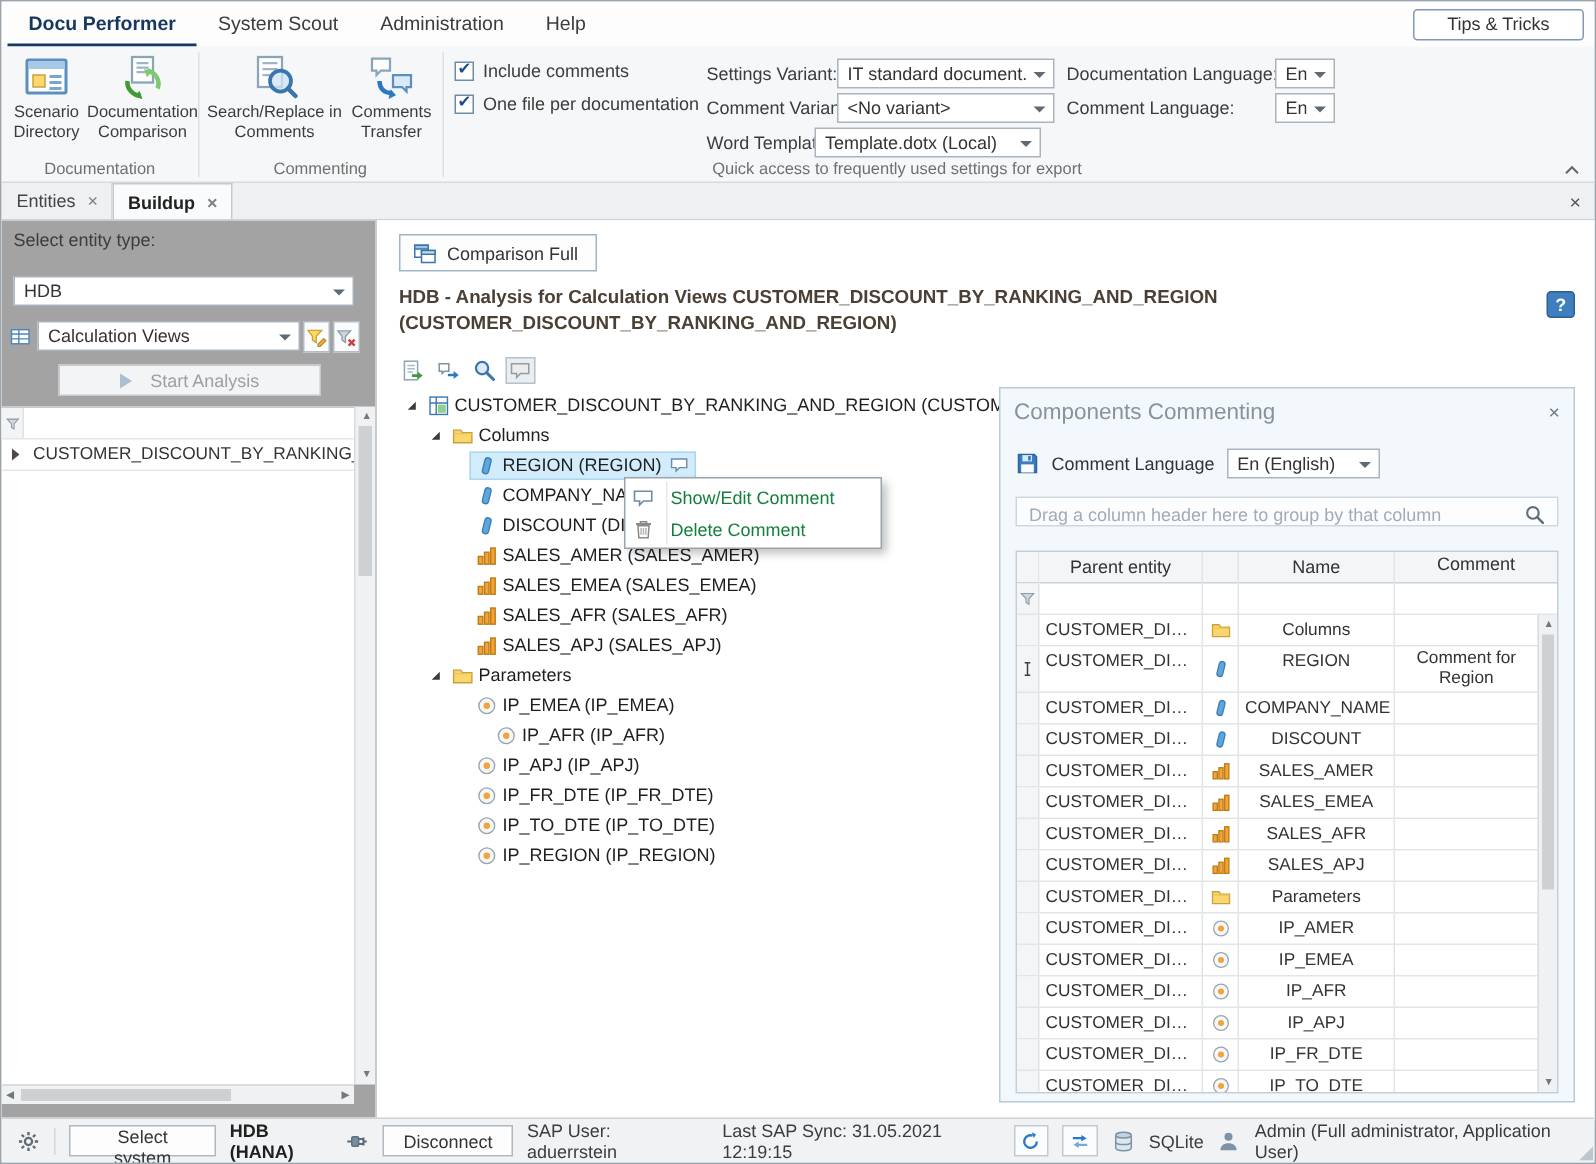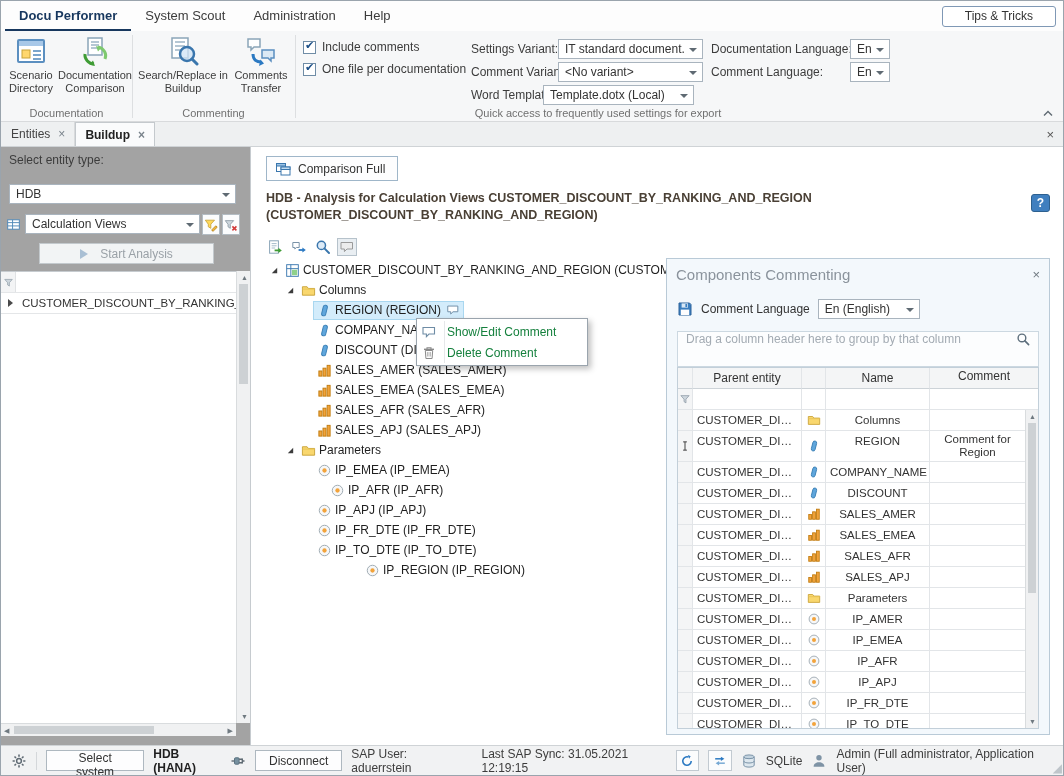--- a/index.html
+++ b/index.html
@@ -83,21 +83,21 @@
 .mitem .mic{width:16px;height:16px;margin:0 10px 0 4px;}
 .mlabel{font-size:12px;color:#15803d;}
 
 
 .right-panel{position:absolute;left:414px;top:111px;width:384px;height:477px;background:#f3f8fc;border:1px solid #b9cad7;}
 .cc-header{display:flex;align-items:center;padding:7px 9px 0 9px;}
 .cc-title{font-size:15px;color:#8a939c;}
 .cc-close{margin-left:auto;color:#6f7980;font-size:13px;}
 .cc-lang{position:absolute;left:10px;top:40px;display:flex;align-items:center;gap:8px;}
 .cc-combo{position:relative;width:102px;height:20px;}
-.cc-hint{position:absolute;left:10px;right:10px;top:72px;height:36px;background:#fcfdfe;border:1px solid #ccd8e1;display:flex;align-items:flex-start;padding:0 8px;color:#a3abb3;font-size:12px;}
+.cc-hint{position:absolute;left:10px;right:10px;top:72px;height:20px;background:#fcfdfe;border:1px solid #ccd8e1;display:flex;align-items:flex-end;padding:0 8px;color:#a3abb3;font-size:12px;}
 .cc-hint .ic{margin-left:auto;width:14px;height:14px;}
 .cc-table{position:absolute;left:10px;right:10px;top:108px;bottom:5px;background:#fff;border:1px solid #c2cfd9;overflow:hidden;}
 .grow{display:flex;align-items:stretch;text-align:center;}
 .gcell{display:block;border-right:1px solid #e2e5e8;border-bottom:1px solid #e2e5e8;padding:2px 4px;font-size:11.5px;line-height:16px;overflow:hidden;}
 .ggutter{width:15px;padding:0;background:#f4f5f6;display:flex;align-items:center;justify-content:center;flex:none;}
 .ggutter .ic{width:12px;height:12px;}
 .gparent{width:109px;white-space:nowrap;text-overflow:ellipsis;flex:none;}
 .gicon{width:24px;padding:0;display:flex;align-items:center;justify-content:center;flex:none;}
 .gicon .ic{width:14px;height:14px;}
 .gname{width:104px;white-space:nowrap;flex:none;}
@@ -159,21 +159,21 @@
     <div class="vsep" style="left:131px"></div>
     <div class="bigbtn" style="left:136px;width:92px">
       <span class="ic b32">
           <svg viewBox="0 0 32 32">
             <rect x="5" y="3" width="16" height="20" fill="#fff" stroke="#8aa5b8" stroke-width="1.5"></rect>
             <path d="M8 7h10M8 11h10M8 15h7" stroke="#9db5c6" stroke-width="1.5"></path>
             <circle cx="20" cy="19" r="7" fill="#cfe3f5" fill-opacity="0.75" stroke="#3a76ad" stroke-width="2.5"></circle>
             <path d="M25 24l5 5" stroke="#3a76ad" stroke-width="3" stroke-linecap="round"></path>
           </svg>
         </span>
-      <span class="blabel">Search/Replace in Buildup</span>
+      <span class="blabel">Search/Replace in Comments</span>
     </div>
     <div class="bigbtn" style="left:229px;width:62px">
       <span class="ic b32">
           <svg viewBox="0 0 32 32">
             <path d="M3 4h12v8H9l-3 3v-3H3z" fill="#fff" stroke="#8aa5b8" stroke-width="1.5"></path>
             <path d="M17 15h12v8h-3v3l-3-3h-6z" fill="#dbe9f5" stroke="#5b8fc0" stroke-width="1.5"></path>
             <path d="M8 19c0 6 4 8 8 8" fill="none" stroke="#2b79c2" stroke-width="3"></path>
             <path d="M14 31l5-2.5-3.5-4z" fill="#2b79c2"></path>
           </svg>
         </span>
@@ -546,21 +546,21 @@
             <span class="tcontent">
               <span class="ic">
                 <svg viewBox="0 0 16 16">
                   <circle cx="8" cy="8" r="5.6" fill="#f6f7f8" stroke="#9aa6af"></circle>
                   <circle cx="8" cy="8" r="2.3" fill="#f2a33b"></circle>
                 </svg>
               </span>
               <span class="tlabel">IP_TO_DTE (IP_TO_DTE)</span>
             </span>
           </div>
-          <div class="trow" style="padding-left: 35px; gap: 48px;">
+          <div class="trow" style="padding-left: 35px;">
             <span class="texp"></span>
             <span class="tcontent">
               <span class="ic">
                 <svg viewBox="0 0 16 16">
                   <circle cx="8" cy="8" r="5.6" fill="#f6f7f8" stroke="#9aa6af"></circle>
                   <circle cx="8" cy="8" r="2.3" fill="#f2a33b"></circle>
                 </svg>
               </span>
               <span class="tlabel">IP_REGION (IP_REGION)</span>
             </span>

